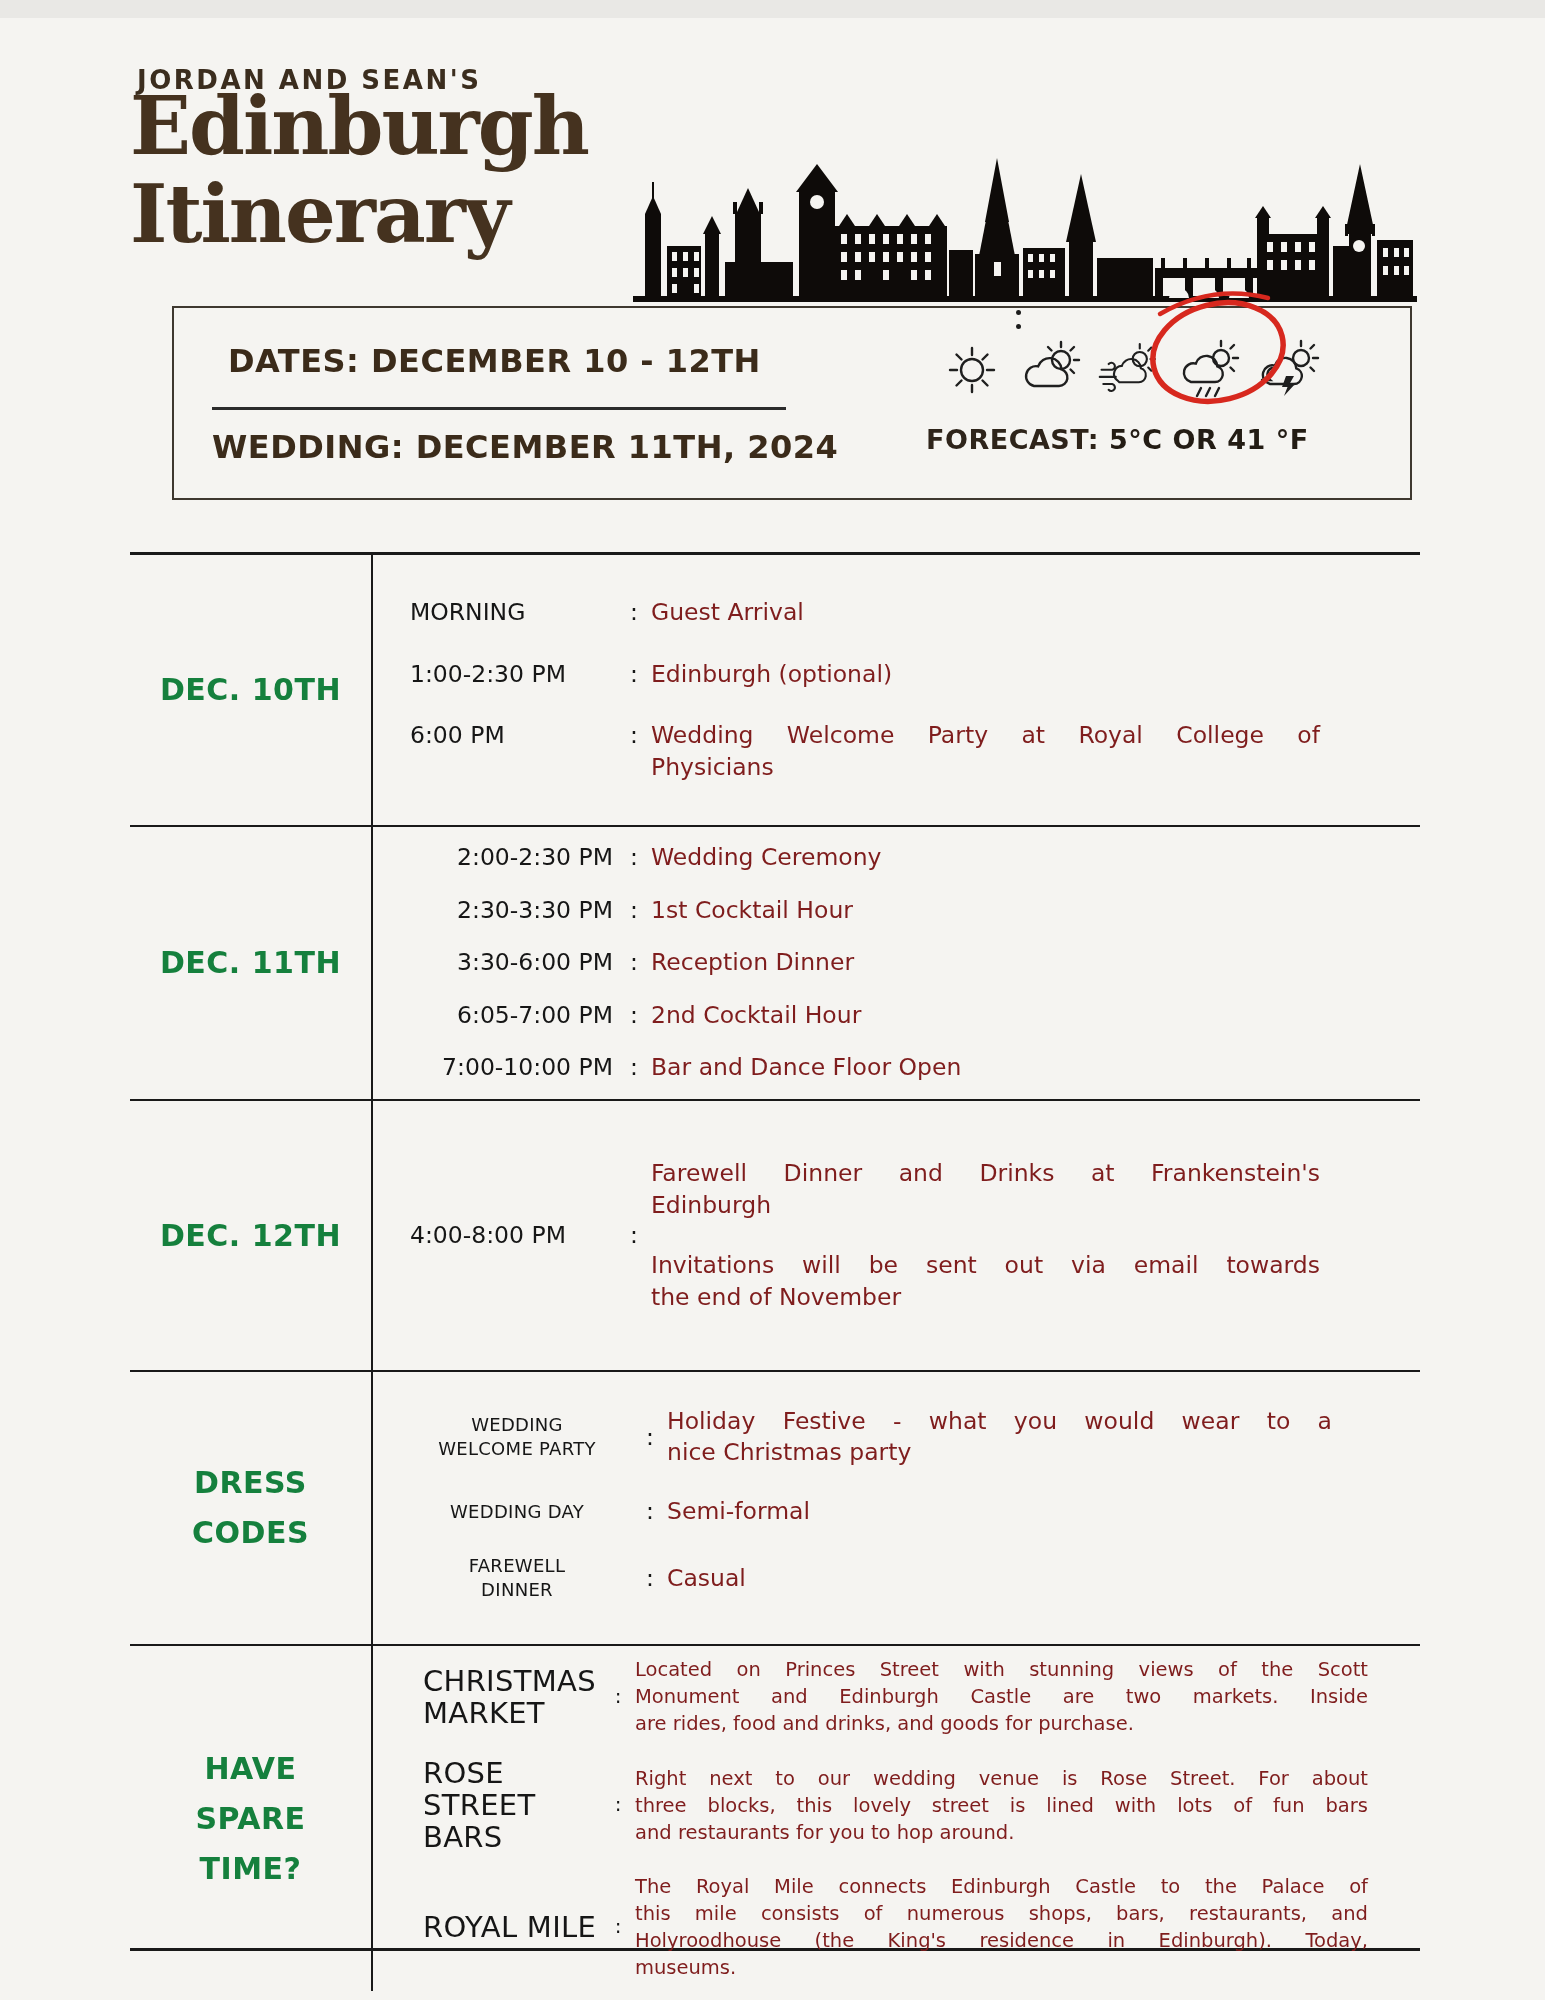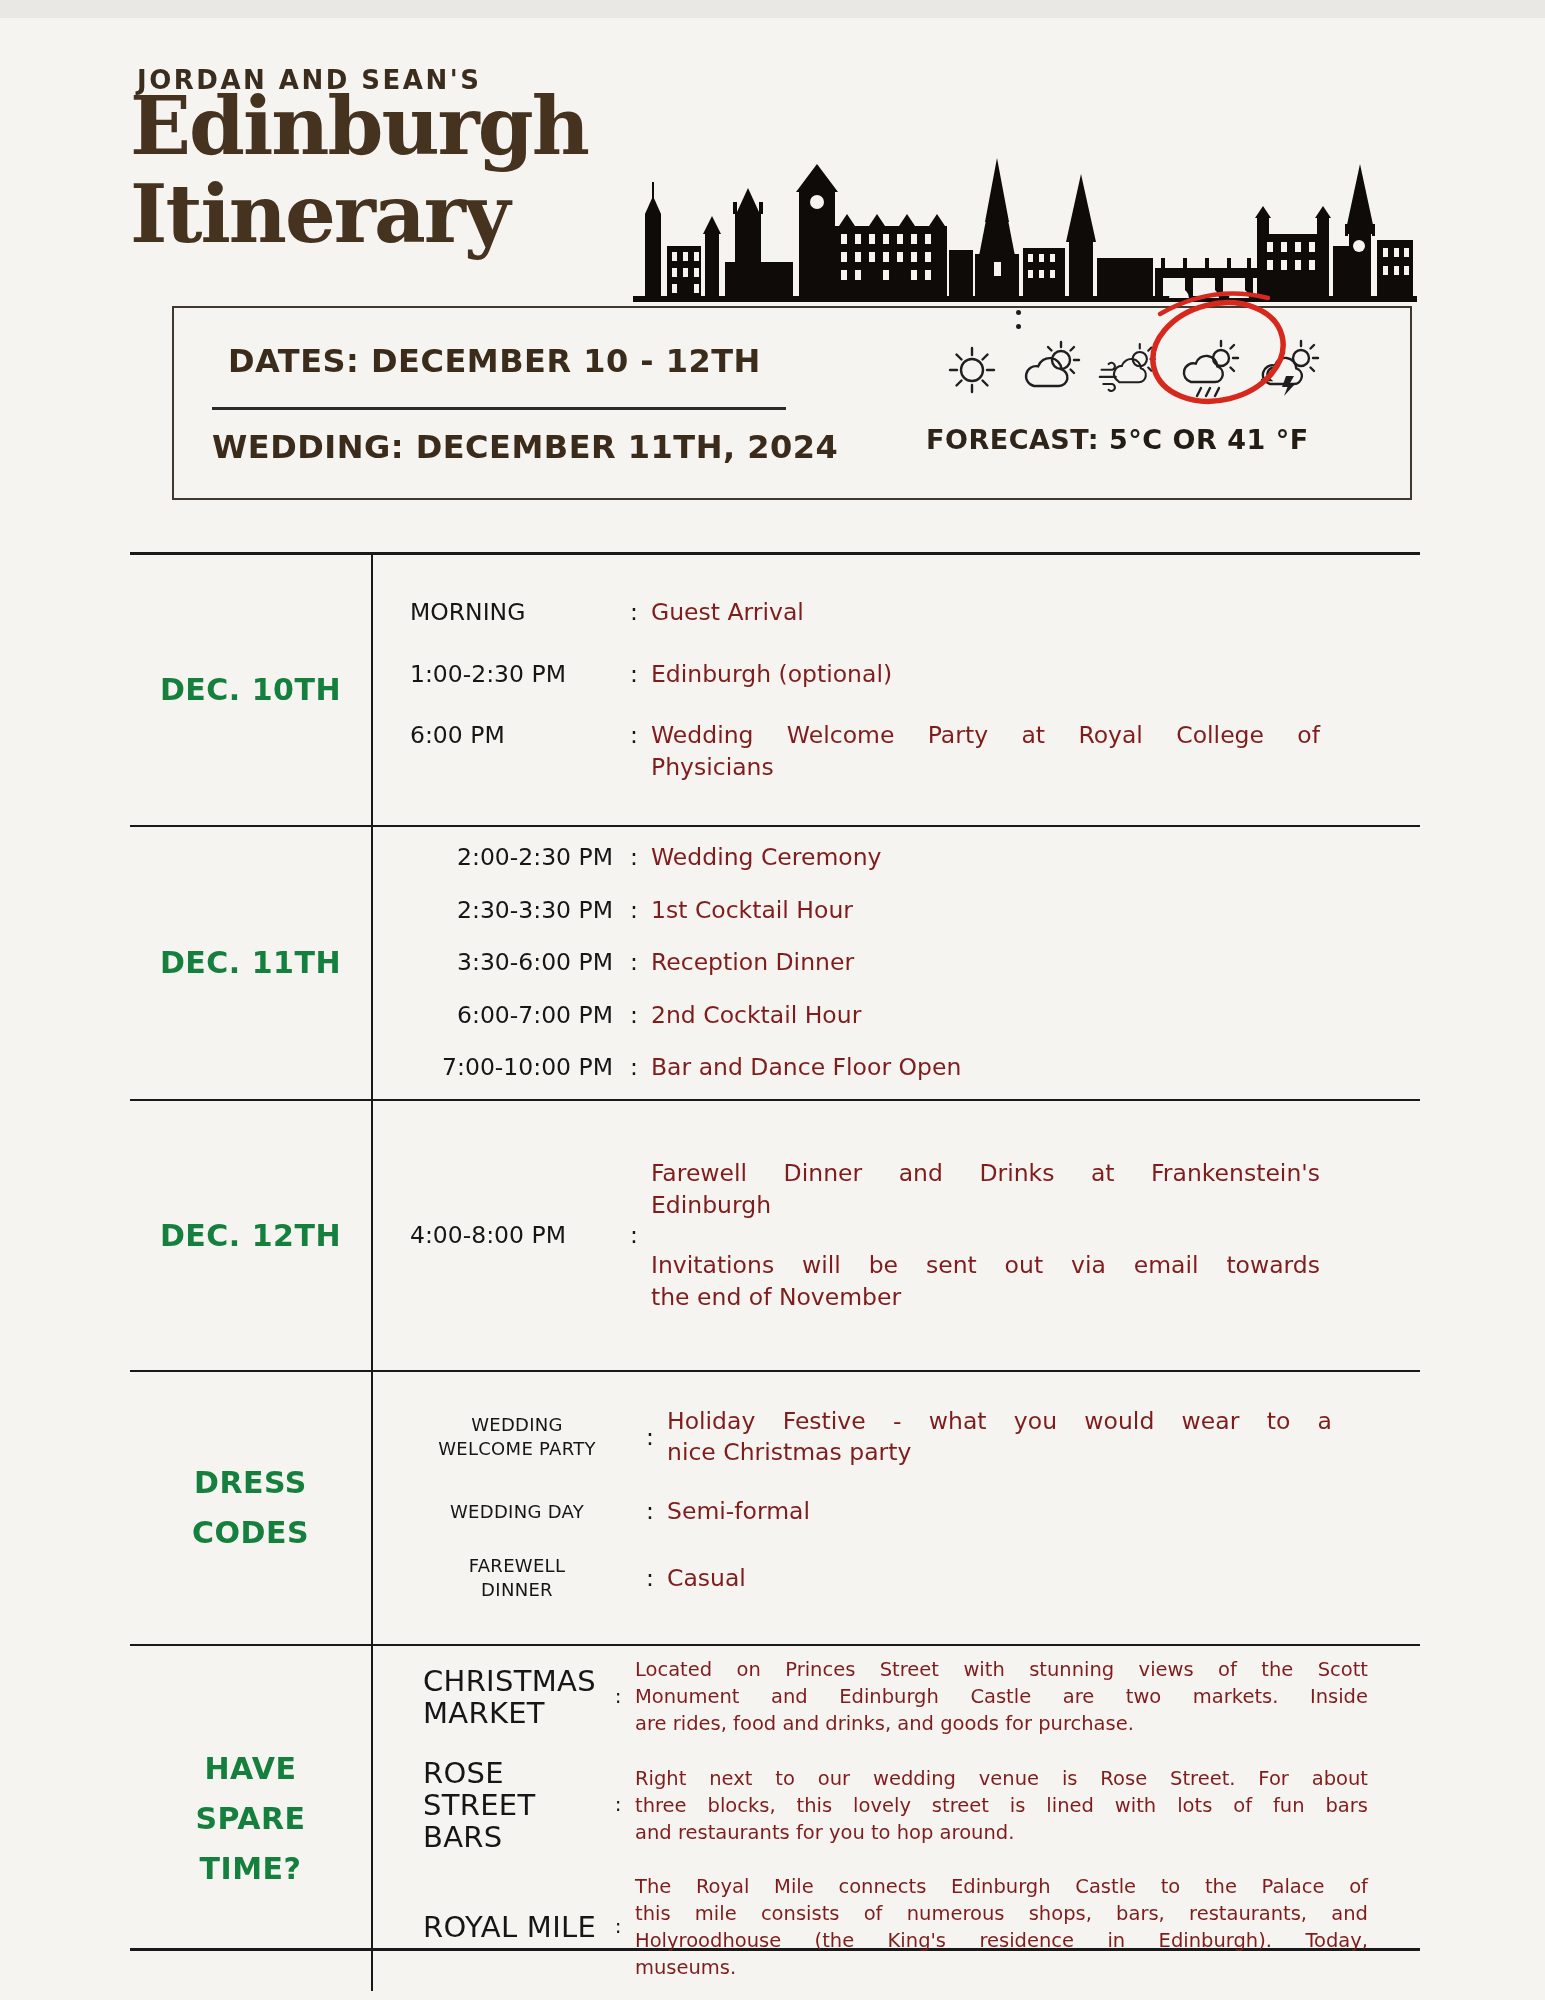--- a/index.html
+++ b/index.html
@@ -357,21 +357,21 @@
             </div>
             <div class="c-col">:</div>
             <div class="d-col">
               <div class="para">
                 <div class="ll">Reception Dinner</div>
               </div>
             </div>
           </div>
           <div class="entry">
             <div class="t-col">
-              <div>6:00-7:00 PM</div>
+              <div>6:05-7:00 PM</div>
             </div>
             <div class="c-col">:</div>
             <div class="d-col">
               <div class="para">
                 <div class="ll">2nd Cocktail Hour</div>
               </div>
             </div>
           </div>
           <div class="entry">
             <div class="t-col">

